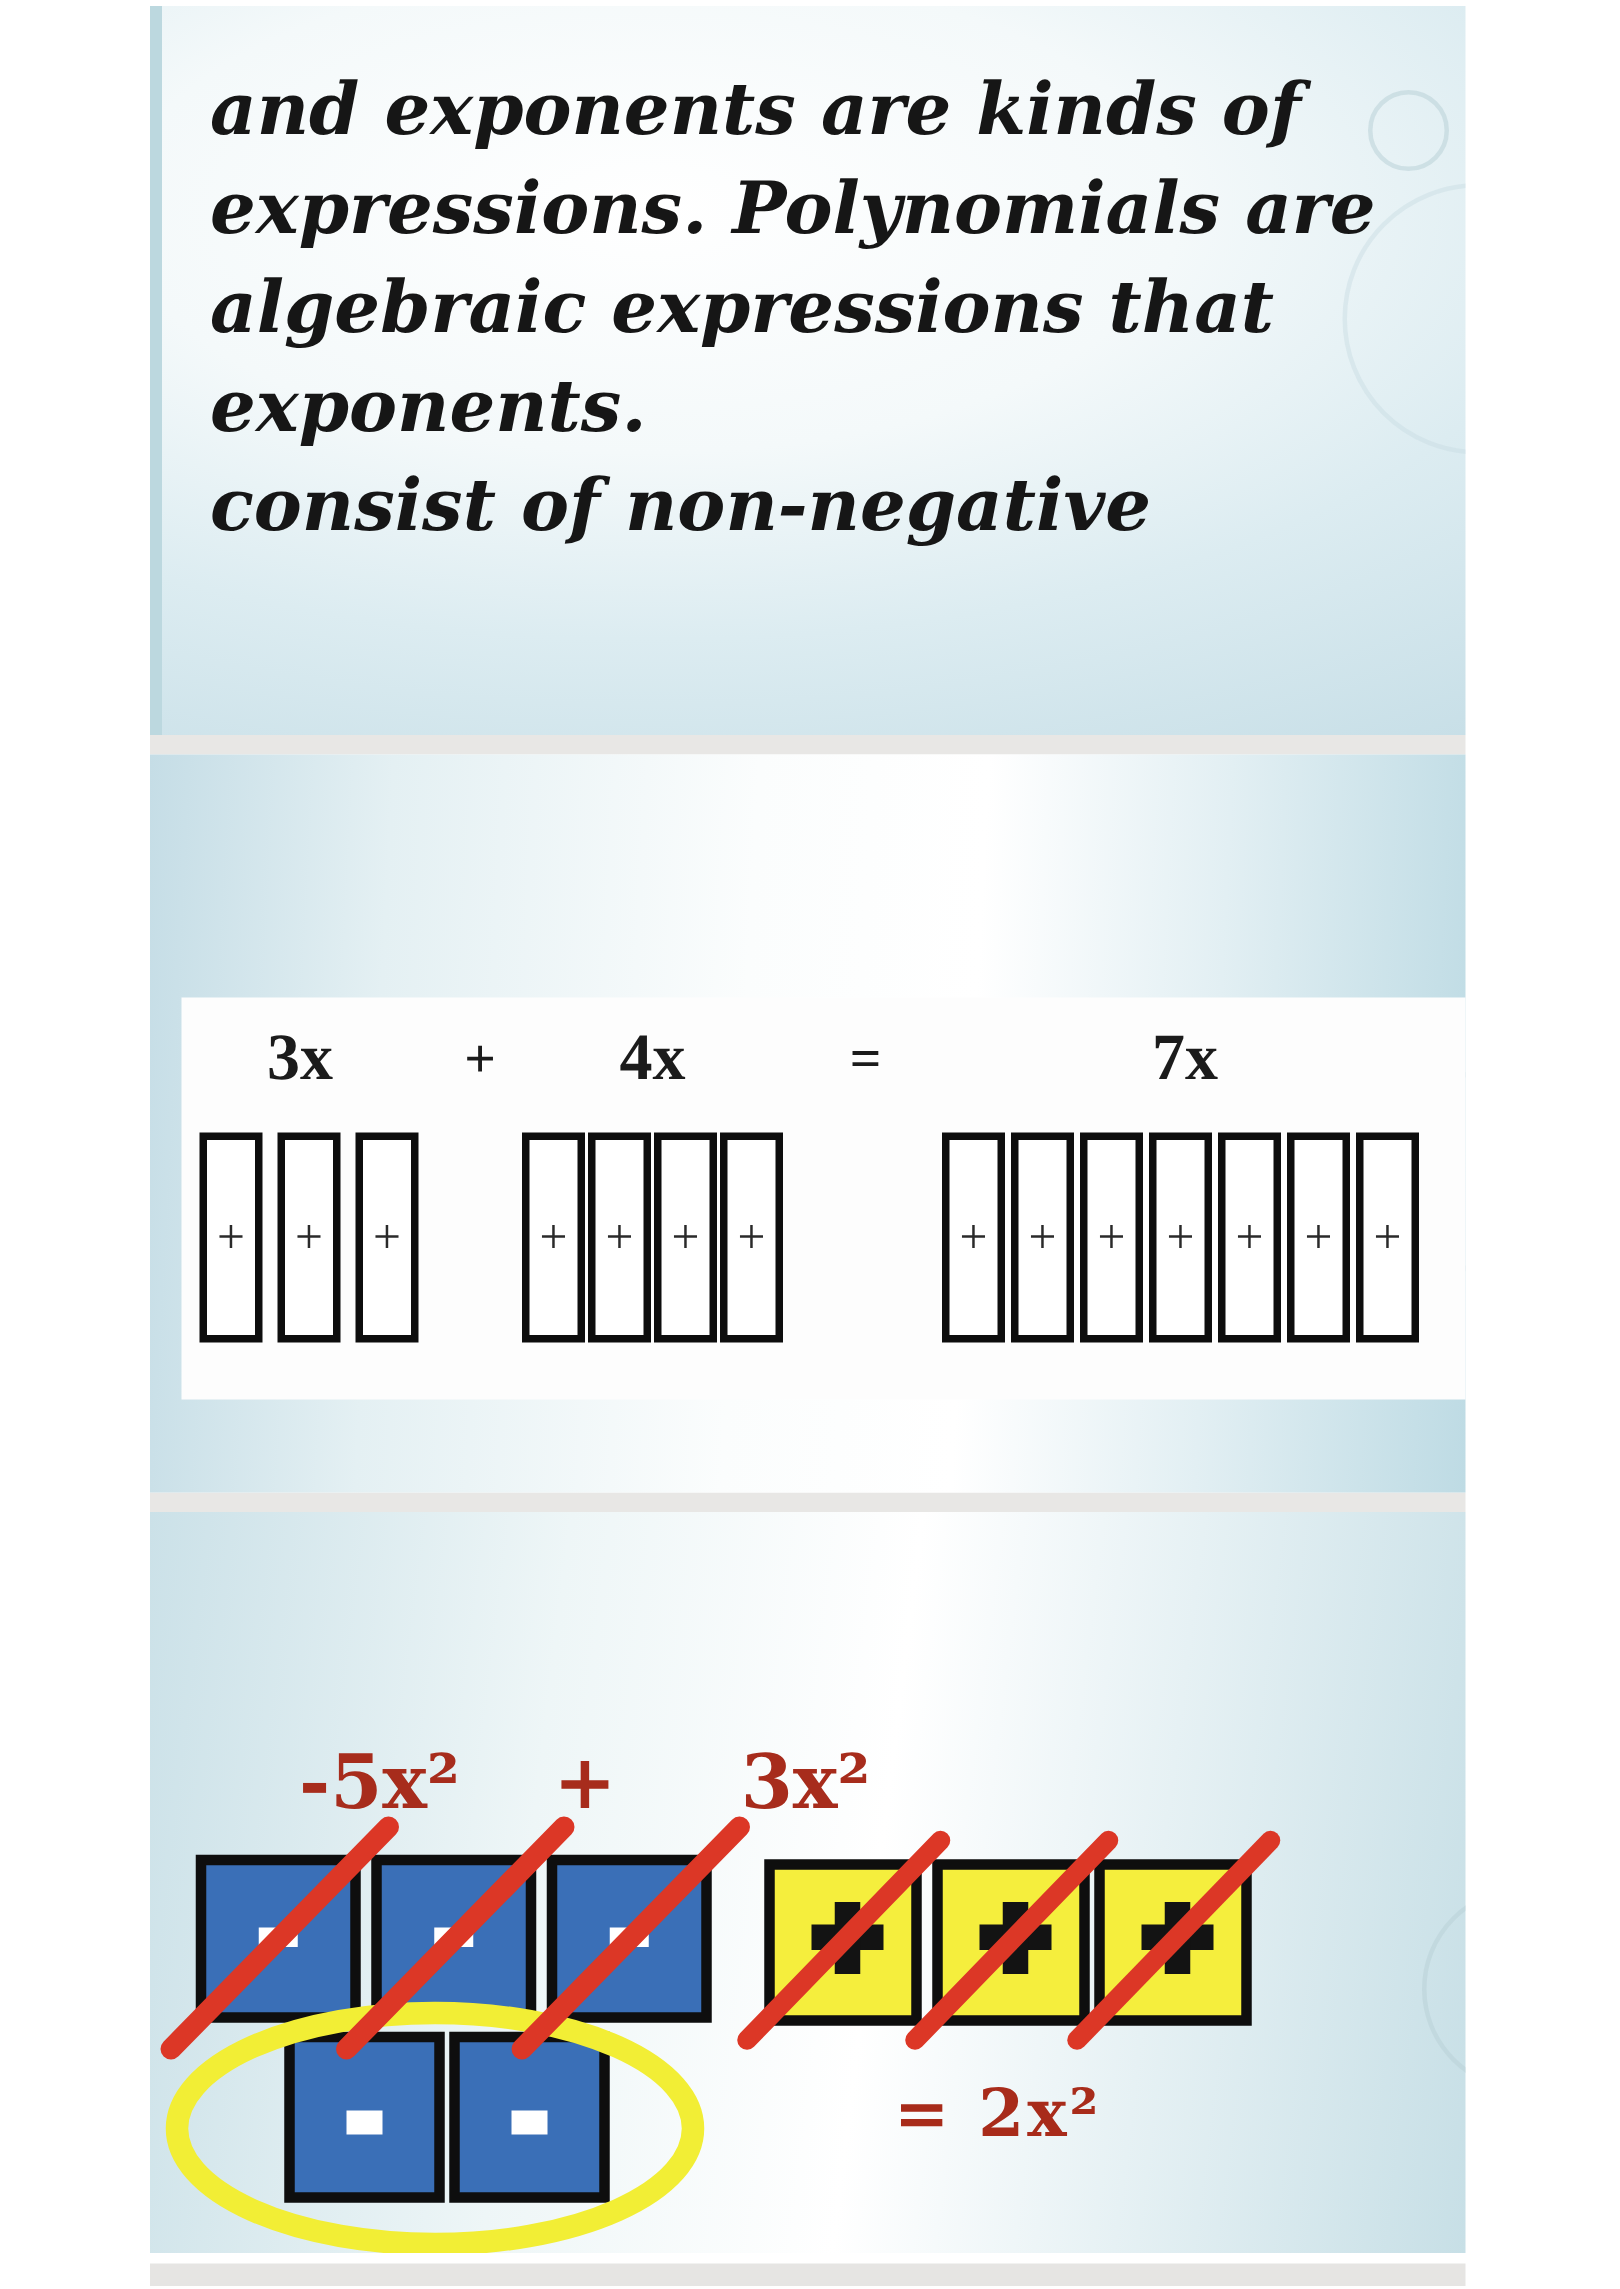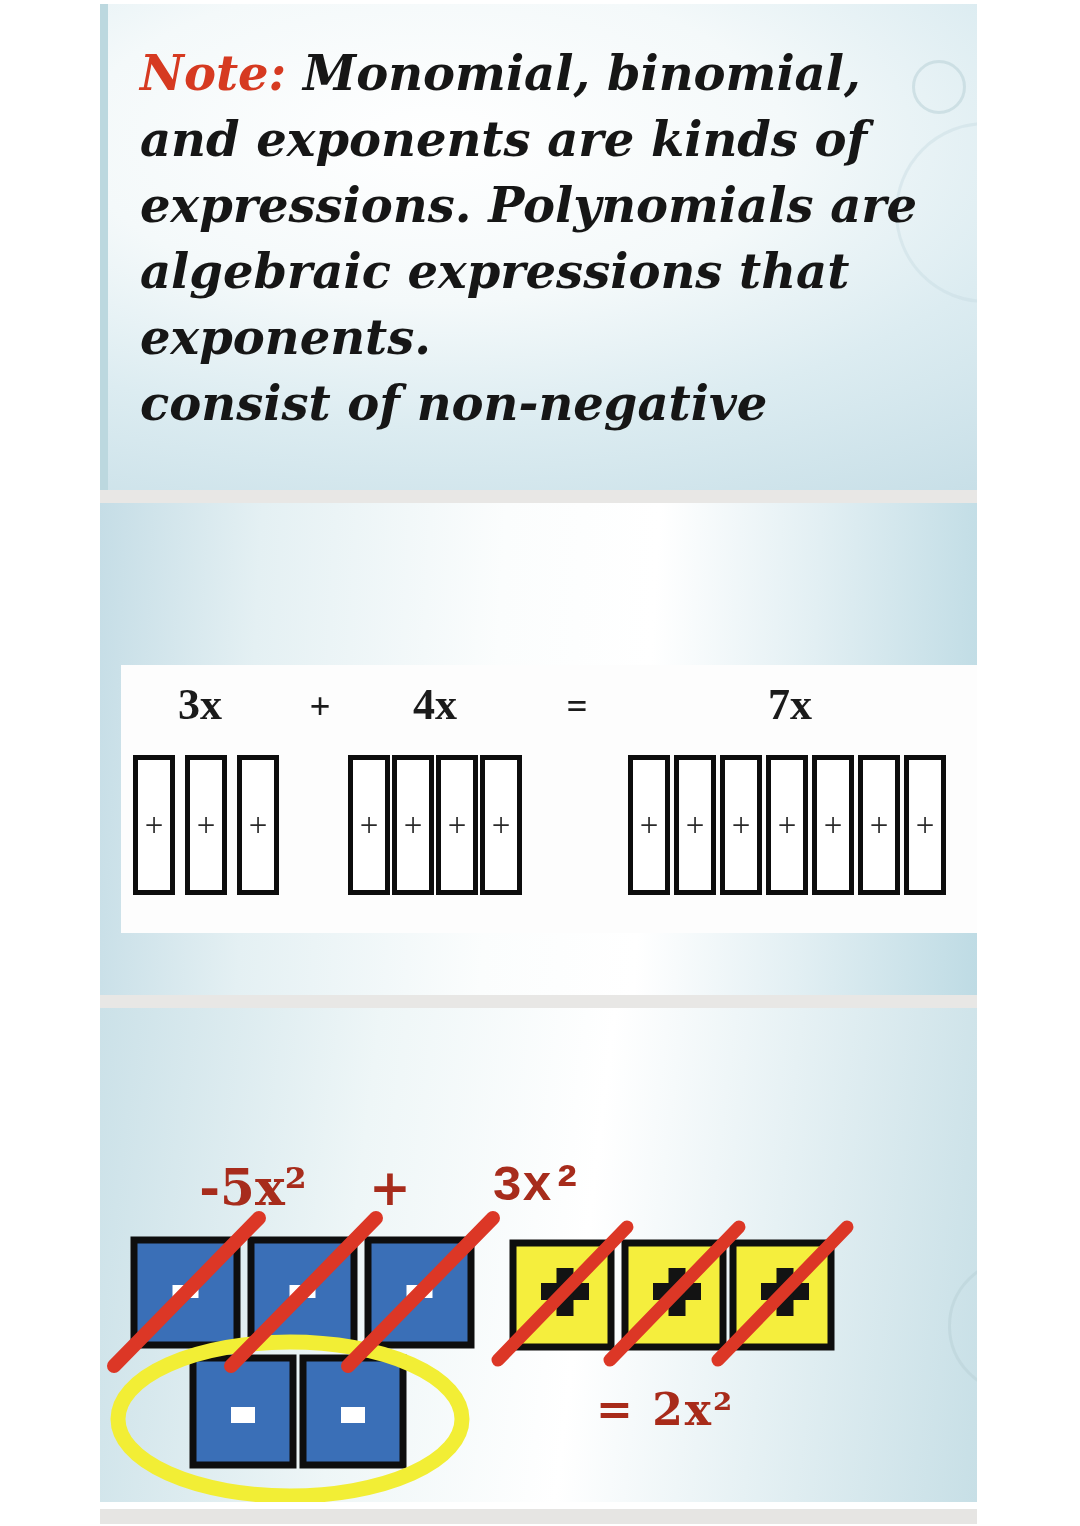--- a/index.html
+++ b/index.html
@@ -51,21 +51,20 @@
 
   <div class="divider" id="divider-1"></div>
   <div class="divider" id="divider-2"></div>
   <div id="bottom-band"></div>
 
   <div class="card" id="card-note">
     <div class="edge-strip"></div>
     <div class="deco" style="left:812px;top:56px;width:48px;height:48px;"></div>
     <div class="deco" style="left:795px;top:118px;width:175px;height:175px;border-color:rgba(200,220,226,0.45);"></div>
     <div class="note-text" id="note-lines">
-        <div><span style="color: rgb(214, 58, 33);">Note: </span>Monomial, binomial,</div>
         <div>and exponents are kinds of</div>
         <div>expressions. Polynomials are</div>
         <div>algebraic expressions that</div>
         <div>exponents.</div>
         <div>consist of non-negative</div>
       </div>
   </div>
 
   <div class="card" id="card-p1">
     <div class="deco" style="left:840px;top:200px;width:150px;height:150px;"></div>
@@ -117,21 +116,21 @@
         <div class="xtile" style="left: 783px;">
           <span>+</span>
         </div>
       </div>
   </div>
 
   <div class="card" id="card-p2">
     <div class="deco" style="left:848px;top:250px;width:130px;height:130px;"></div>
     <div class="p2-label" style="left: 153px; color: rgb(167, 44, 28);">-5x²</div>
     <div class="p2-label" style="left: 290px; color: rgb(167, 44, 28);">+</div>
-    <div class="p2-label" style="left: 437px; color: rgb(167, 44, 28); font-family: Liberation Mono, monospace;">3x²</div>
+    <div class="p2-label" style="left: 437px; color: rgb(167, 44, 28);">3x²</div>
     <svg id="p2svg" width="877" height="494" viewBox="0 0 877 494">
         <rect x="34" y="232" width="103" height="105" fill="#3a6fb7" stroke="#0e0e0e" stroke-width="7"></rect>
         <rect x="72.5" y="277" width="26" height="13" fill="#ffffff"></rect>
         <rect x="151" y="232" width="103" height="105" fill="#3a6fb7" stroke="#0e0e0e" stroke-width="7"></rect>
         <rect x="189.5" y="277" width="26" height="13" fill="#ffffff"></rect>
         <rect x="268" y="232" width="103" height="105" fill="#3a6fb7" stroke="#0e0e0e" stroke-width="7"></rect>
         <rect x="306.5" y="277" width="26" height="13" fill="#ffffff"></rect>
         <rect x="413" y="235" width="98" height="104" fill="#f5ee3d" stroke="#0e0e0e" stroke-width="7"></rect>
         <rect x="441" y="275" width="48" height="17" fill="#131313"></rect>
         <rect x="456.5" y="260" width="17" height="48" fill="#131313"></rect>

